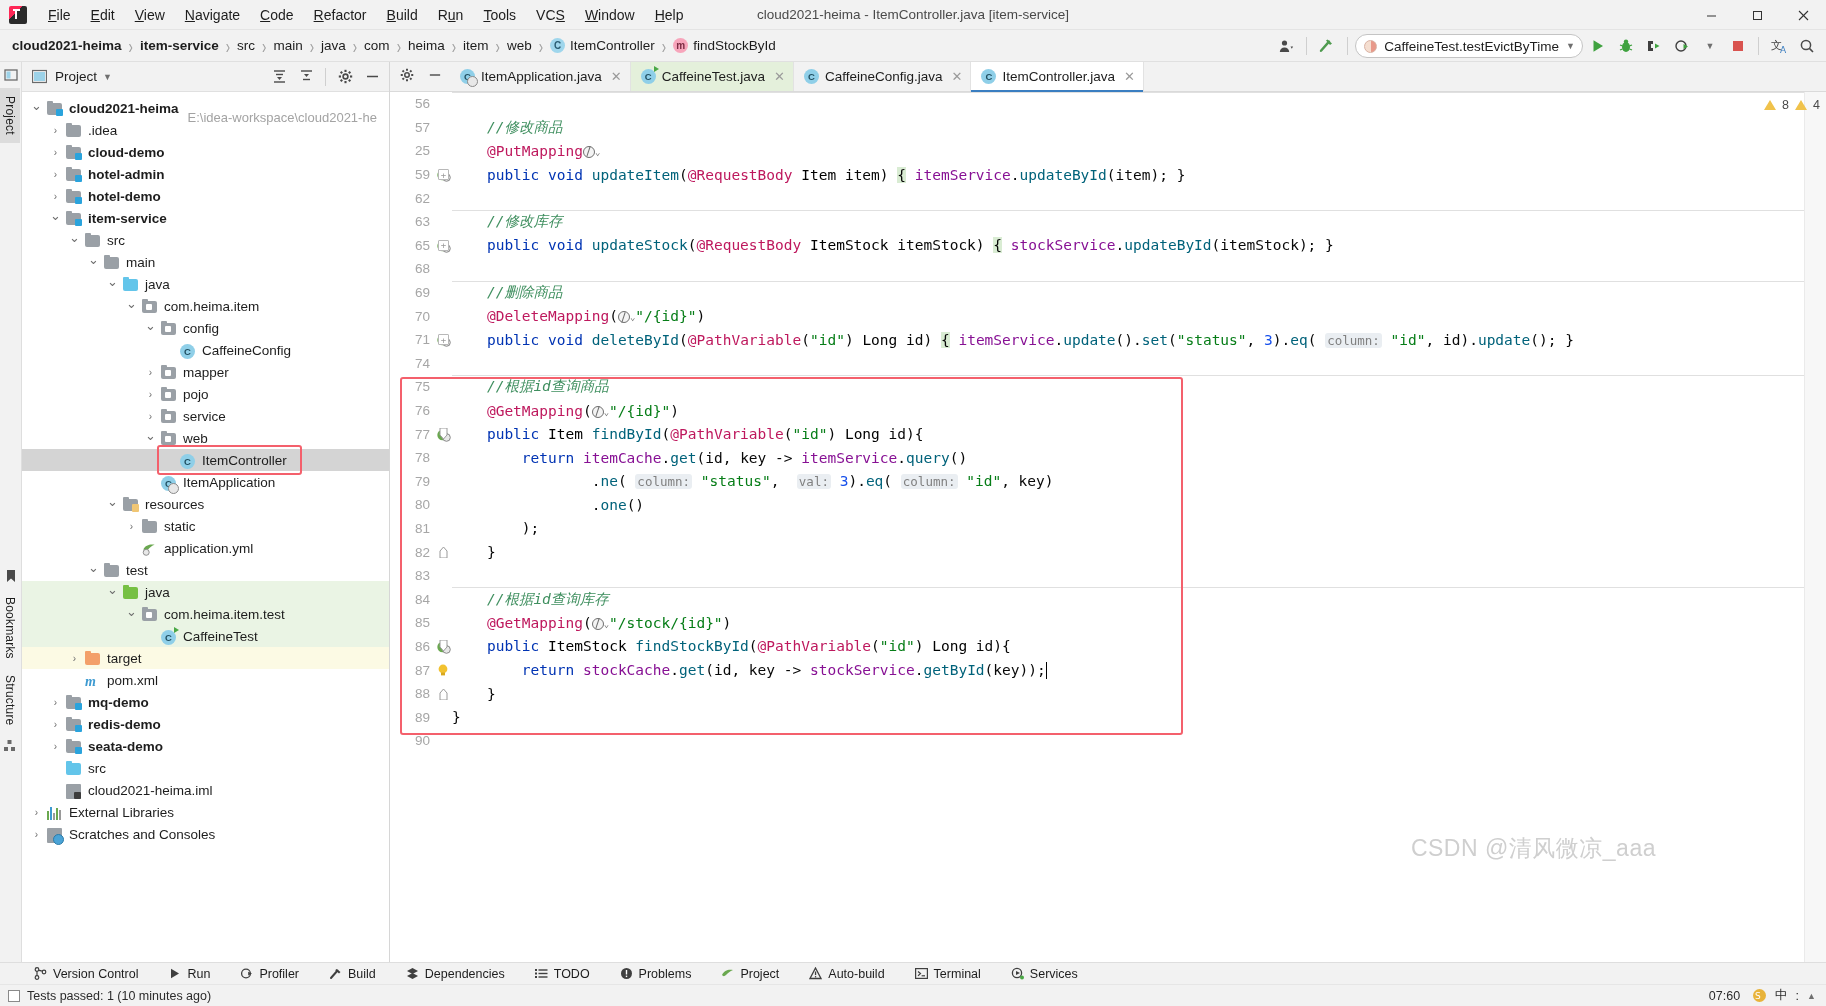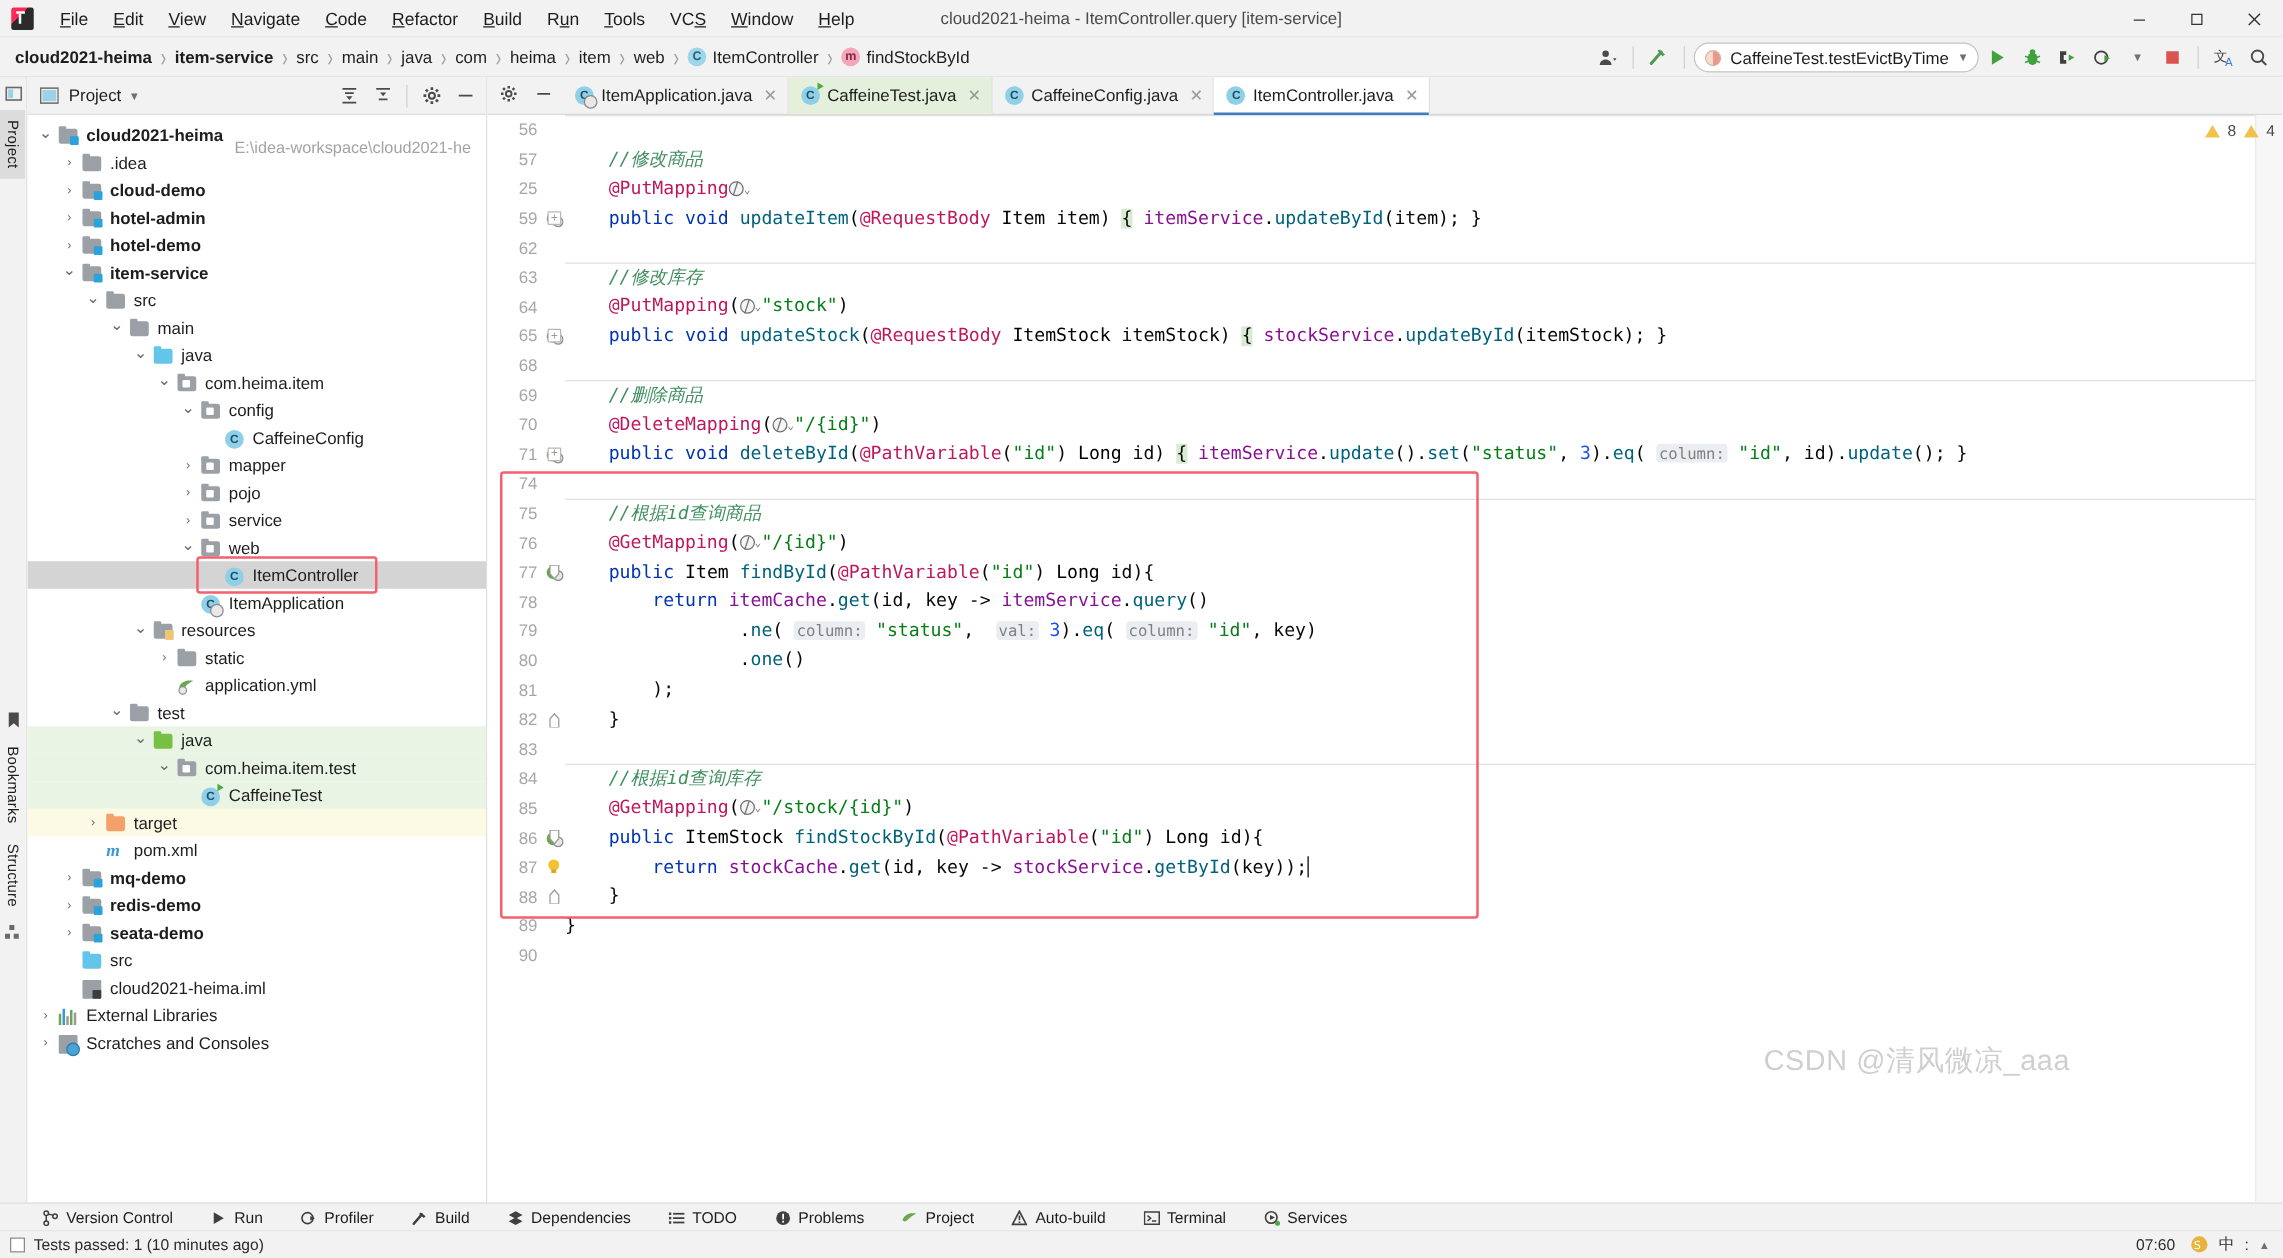--- a/index.html
+++ b/index.html
@@ -317,21 +317,21 @@
     pointer-events: none; z-index: 15;
   }
 
   
   .bottombar {
     position: absolute; left: 0; bottom: 22px; width: 1826px; height: 22px;
     background: #f2f2f2; border-top: 1px solid #dedede;
     display: flex; align-items: center; padding-left: 30px; gap: 22px;
   }
   .bb-item {
-    display: flex; align-items: flex-end; gap: 6px; font-size: 12.5px;
+    display: flex; align-items: flex-start; gap: 6px; font-size: 12.5px;
     color: #1d1d1d; padding: 2px 4px; white-space: nowrap;
   }
   .statusbar {
     position: absolute; left: 0; bottom: 0; width: 1826px; height: 22px;
     background: #f2f2f2; display: flex; align-items: center;
     padding-left: 8px; font-size: 12.5px; color: #2b2b2b;
     border-top: 1px solid #e6e6e6;
   }
   .status-chk {
     width: 12px; height: 12px; border: 1px solid #8a8a8a; background: #fff;
@@ -362,21 +362,21 @@
       <div class="menu-item"><span class="acc">N</span>avigate</div>
       <div class="menu-item"><span class="acc">C</span>ode</div>
       <div class="menu-item"><span class="acc">R</span>efactor</div>
       <div class="menu-item"><span class="acc">B</span>uild</div>
       <div class="menu-item">R<span class="acc">u</span>n</div>
       <div class="menu-item"><span class="acc">T</span>ools</div>
       <div class="menu-item">VC<span class="acc">S</span></div>
       <div class="menu-item"><span class="acc">W</span>indow</div>
       <div class="menu-item"><span class="acc">H</span>elp</div>
     </div>
-    <div class="win-title">cloud2021-heima - ItemController.query [item-service]</div>
+    <div class="win-title">cloud2021-heima - ItemController.java [item-service]</div>
     <div class="win-btns">
       <div class="win-btn">
         <svg width="11" height="11" viewBox="0 0 11 11">
             <line x1="1" y1="6" x2="10" y2="6" stroke="#333" stroke-width="1"></line>
           </svg>
       </div>
       <div class="win-btn">
         <svg width="11" height="11" viewBox="0 0 11 11">
             <rect x="1.5" y="1.5" width="8" height="8" fill="none" stroke="#333" stroke-width="1"></rect>
           </svg>
@@ -887,21 +887,20 @@
       <div class="codearea" id="codearea">
           <div class="line"><div class="sep-line" style="left: 62px;"></div><span class="lnum">56</span><span style="margin-left: 62px;"></span></div>
           <div class="line"><span class="lnum">57</span><span style="margin-left: 62px;"><span class="pln">    </span><span class="cmt">//修改商品</span></span></div>
           <div class="line"><span class="lnum">25</span><span style="margin-left: 62px;"><span class="pln">    </span><span class="ann">@PutMapping</span><span><span class="globe"></span><span class="chev">⌄</span></span></span></div>
           <div class="line"><span class="lnum">59</span><span class="gicon"><svg width="15" height="15" viewBox="0 0 15 15">
                 <circle cx="6.5" cy="8" r="5.2" fill="#6aa84f"></circle>
                 <circle cx="10.5" cy="10.5" r="3.8" fill="#e8e8e8" stroke="#8a8a8a" stroke-width="1"></circle>
               </svg></span><span class="fold" style="right: auto; position: absolute; left: 48px;">+</span><span style="margin-left: 62px;"><span class="pln">    </span><span class="kw">public</span><span class="pln"> </span><span class="kw">void</span><span class="pln"> </span><span class="mth">updateItem</span><span class="pln">(</span><span class="ann">@RequestBody</span><span class="pln"> </span><span class="typ">Item</span><span class="pln"> item) </span><span class="brace-hl pln">{</span><span class="pln"> </span><span class="fld">itemService</span><span class="pln">.</span><span class="mth">updateById</span><span class="pln">(item); }</span></span></div>
           <div class="line"><span class="lnum">62</span><span style="margin-left: 62px;"></span></div>
           <div class="line"><div class="sep-line" style="left: 62px;"></div><span class="lnum">63</span><span style="margin-left: 62px;"><span class="pln">    </span><span class="cmt">//修改库存</span></span></div>
-          <div class="line"><span class="lnum">64</span><span style="margin-left: 62px;"><span class="pln">    </span><span class="ann">@PutMapping</span><span class="pln">(</span><span><span class="globe"></span><span class="chev">⌄</span></span><span class="str">"stock"</span><span class="pln">)</span></span></div>
           <div class="line"><span class="lnum">65</span><span class="gicon"><svg width="15" height="15" viewBox="0 0 15 15">
                 <circle cx="6.5" cy="8" r="5.2" fill="#6aa84f"></circle>
                 <circle cx="10.5" cy="10.5" r="3.8" fill="#e8e8e8" stroke="#8a8a8a" stroke-width="1"></circle>
               </svg></span><span class="fold" style="right: auto; position: absolute; left: 48px;">+</span><span style="margin-left: 62px;"><span class="pln">    </span><span class="kw">public</span><span class="pln"> </span><span class="kw">void</span><span class="pln"> </span><span class="mth">updateStock</span><span class="pln">(</span><span class="ann">@RequestBody</span><span class="pln"> </span><span class="typ">ItemStock</span><span class="pln"> itemStock) </span><span class="brace-hl pln">{</span><span class="pln"> </span><span class="fld">stockService</span><span class="pln">.</span><span class="mth">updateById</span><span class="pln">(itemStock); }</span></span></div>
           <div class="line"><span class="lnum">68</span><span style="margin-left: 62px;"></span></div>
           <div class="line"><div class="sep-line" style="left: 62px;"></div><span class="lnum">69</span><span style="margin-left: 62px;"><span class="pln">    </span><span class="cmt">//删除商品</span></span></div>
           <div class="line"><span class="lnum">70</span><span style="margin-left: 62px;"><span class="pln">    </span><span class="ann">@DeleteMapping</span><span class="pln">(</span><span><span class="globe"></span><span class="chev">⌄</span></span><span class="str">"/{id}"</span><span class="pln">)</span></span></div>
           <div class="line"><span class="lnum">71</span><span class="gicon"><svg width="15" height="15" viewBox="0 0 15 15">
                 <circle cx="6.5" cy="8" r="5.2" fill="#6aa84f"></circle>
                 <circle cx="10.5" cy="10.5" r="3.8" fill="#e8e8e8" stroke="#8a8a8a" stroke-width="1"></circle>

